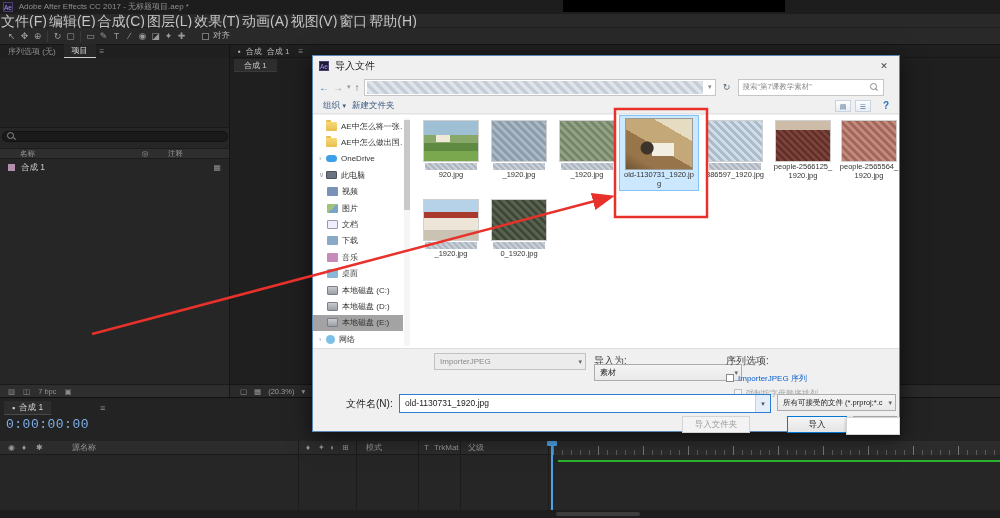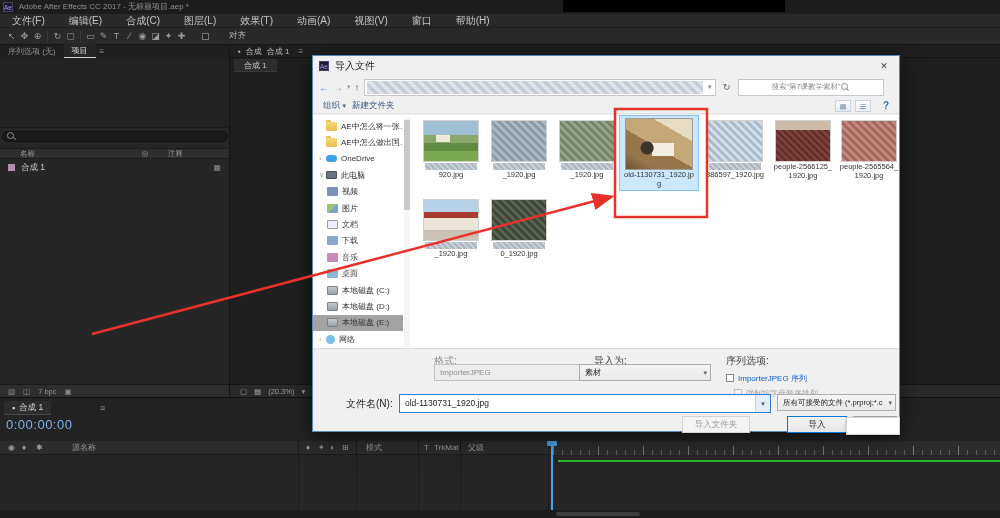--- a/index.html
+++ b/index.html
@@ -5,25 +5,25 @@
   *{margin:0;padding:0;box-sizing:border-box}
   html,body{width:1000px;height:518px;overflow:hidden}
   body{font-family:"Liberation Sans","DejaVu Sans",sans-serif;background:#1a1a1a;position:relative;color:#c8c8c8}
   .abs{position:absolute}
 
   
   #titlebar{left:0;top:0;width:1000px;height:14px;background:#1d1d1d;font-size:8px;color:#8f8f8f;line-height:14px;z-index:1}
   .ae-logo{display:inline-block;width:10px;height:10px;background:#1f1a2e;color:#a893f5;font-size:6.5px;line-height:10px;text-align:center;margin:2px 4px 0 3px;vertical-align:top;border:1px solid #4a3f70}
   #redact-bar{left:563px;top:0;width:222px;height:12px;background:#000;z-index:6}
   #menubar{left:0;top:14px;width:1000px;height:14px;background:#292929;border-bottom:1px solid #1f1f1f;z-index:1;display:flex;align-items:center}
-  .menu-item{font-size:10px;color:#c4c4c4;padding:0 12px;line-height:14px}
+  .menu-item{font-size:14px;color:#c4c4c4;padding:0 1px;line-height:14px}
   #toolbar{left:0;top:28px;width:1000px;height:17px;background:#292929;border-bottom:1px solid #161616;z-index:1;display:flex;align-items:center;padding-left:5px}
   .tool{width:13px;text-align:center;font-size:9px;color:#9b9b9b;line-height:17px}
   .tsep{width:1px;height:11px;background:#3a3a3a;margin:0 3px}
-  .align-group{display:flex;align-items:center;margin-left:14px;gap:20px;font-size:8.5px;color:#b0b0b0}
+  .align-group{display:flex;align-items:center;margin-left:14px;gap:4px;font-size:8.5px;color:#b0b0b0}
   .chk{display:inline-block;width:7px;height:7px;border:1px solid #777;background:#222}
   #workspaces{position:absolute;left:752px;top:28px;height:17px;display:flex;align-items:center;gap:18px;font-size:8.5px}
   .ws{color:#9a9a9a}.ws.active{color:#5b9bd5}
 
   
   #left-panel{left:0;top:45px;width:230px;height:352px;background:#262626;border-right:1px solid #151515;z-index:1}
   .ptabs{position:absolute;left:0;top:0;width:100%;height:13px;background:#1f1f1f;display:flex;align-items:center;font-size:8px}
   .ptab{padding:0 8px;color:#8f8f8f;line-height:13px}
   .ptab.active{color:#dedede;border-bottom:2px solid #cfcfcf;background:#262626}
   .pmenu{color:#8f8f8f;font-size:8px;margin-left:4px}
@@ -43,21 +43,21 @@
   
   #center-panel{left:230px;top:45px;width:770px;height:352px;background:#1f1f1f;z-index:1}
   .ctabs{position:absolute;left:0;top:0;width:100%;height:13px;background:#1f1f1f;border-bottom:1px solid #161616;display:flex;align-items:center;gap:5px;padding-left:8px;font-size:8px;color:#b8b8b8}
   .ctab2{position:absolute;left:4px;top:14px;height:13px;background:#2d2d2d;color:#c8c8c8;font-size:8px;line-height:13px;padding:0 10px;border-bottom:1px solid #3a3a3a}
   .cfooter{position:absolute;left:0;bottom:0;width:100%;height:13px;background:#2a2a2a;border-top:1px solid #161616;display:flex;align-items:center;gap:7px;padding-left:10px;font-size:7.5px;color:#9a9a9a}
 
   
   #timeline{left:0;top:397px;width:1000px;height:121px;background:#232323;border-top:1px solid #111;z-index:1}
   .ttab{position:absolute;left:4px;top:3px;height:14px;background:#2d2d2d;display:flex;align-items:center;gap:4px;padding:0 8px;font-size:8.5px;color:#d5d5d5;border-bottom:1px solid #4a4a4a}
   .tmenu{position:absolute;left:100px;top:5px;color:#8f8f8f;font-size:9px}
-  .timecode{position:absolute;left:6px;top:19px;font-family:Liberation Sans, sans-serif;font-size:13px;color:#7fb0e8;letter-spacing:.5px}
+  .timecode{position:absolute;left:6px;top:19px;font-family:Liberation Mono, monospace;font-size:13px;color:#7fb0e8;letter-spacing:.5px}
   .thead{position:absolute;left:0;top:43px;width:1000px;height:14px;background:#2c2c2c;border-bottom:1px solid #1a1a1a;font-size:8px;color:#9a9a9a}
   .thead span{position:absolute;top:0;line-height:14px}
   .tbody{position:absolute;left:0;top:57px;width:1000px;height:56px;background:#262626}
   .colsep{position:absolute;top:43px;width:1px;height:70px;background:#1c1c1c}
   .ruler{position:absolute;left:553px;top:43px;width:447px;height:14px;background:
     repeating-linear-gradient(90deg,#777 0 1px,rgba(0,0,0,0) 1px 45px) left bottom/100% 9px no-repeat,
     repeating-linear-gradient(90deg,#5a5a5a 0 1px,rgba(0,0,0,0) 1px 9px) left bottom/100% 5px no-repeat,#2c2c2c}
   .greenbar{position:absolute;left:558px;top:62px;width:442px;height:2px;background:#2bb22b}
   .playhead{position:absolute;left:551px;top:43px;width:2px;height:75px;background:#4aa3e8}
   .playhead-handle{position:absolute;left:547px;top:43px;width:10px;height:5px;background:#4aa3e8;border-radius:1px}
@@ -68,21 +68,21 @@
   #dialog{left:312px;top:55px;width:588px;height:377px;background:#f0f0f0;border:1px solid #5a87b8;box-shadow:0 5px 22px rgba(0,0,0,.6);z-index:10;color:#333}
   .dtitle{position:absolute;left:0;top:0;width:100%;height:20px;display:flex;align-items:center}
   .dtitle .ae-logo{margin:0 6px 0 6px}
   .dtitle-text{font-size:10px;color:#222}
   .dclose{position:absolute;right:0;top:0;width:30px;height:20px;text-align:center;line-height:20px;font-size:9px;color:#444}
   .dnav{position:absolute;left:0;top:20px;width:100%;height:22px;display:flex;align-items:center;padding-left:6px;gap:4px}
   .navglyph{font-size:10px}
   .pathbar{position:relative;width:352px;height:17px;background:#fff;border:1px solid #c6c6c6;display:flex;align-items:center}
   .pathmosaic{flex:1;height:13px;margin:0 2px;background:linear-gradient(45deg,#dfe4ea 25%,#c6cdd6 25% 50%,#dfe4ea 50% 75%,#c6cdd6 75%);background-size:10px 10px}
   .refreshbtn{width:14px;text-align:center;font-size:9px;color:#5a6a7a}
-  .dsearch{width:146px;height:17px;background:#fff;border:1px solid #c6c6c6;display:flex;align-items:center;justify-content:center;padding:0 4px;font-size:7.5px;color:#8a8a8a;white-space:nowrap;overflow:hidden}
+  .dsearch{width:146px;height:17px;background:#fff;border:1px solid #c6c6c6;display:flex;align-items:center;justify-content:space-between;padding:0 4px;font-size:7.5px;color:#8a8a8a;white-space:nowrap;overflow:hidden}
   .dtools{position:absolute;left:0;top:42px;width:100%;height:16px;display:flex;align-items:center;padding-left:10px;gap:6px;font-size:8.5px;color:#3b5a82;border-bottom:1px solid #e3e3e3}
   .viewbtn{width:16px;height:12px;border:1px solid #c8d4e2;background:linear-gradient(#fdfdfd,#e8eef5);font-size:7px;color:#5a7a9a;text-align:center;line-height:11px}
   .helpq{color:#2a6fc0;font-weight:bold;font-size:10px;position:absolute;right:10px;top:2px}
   .dmain{position:absolute;left:0;top:59px;width:586px;height:233px;background:#fff}
   .sb{position:absolute;left:0;top:3px;width:90px}
   .sb-item{height:16.4px;display:flex;align-items:center;font-size:8px;color:#333;padding-left:6px;white-space:nowrap;overflow:hidden}
   .sb-item.indent{padding-left:14px}
   .sb-item.selected{background:#a3a3a3}
   .sb-chev{width:7px;color:#999;font-size:7px;flex:none}
   .ico{display:inline-block;width:11px;height:9px;margin-right:4px;flex:none;border-radius:1px}
@@ -399,23 +399,23 @@
       </div>
       <div class="file" style="left:74px;top:82px">
         <div class="thumb th-mz-dark"></div>
         <div class="cap"><div class="blurline"></div><span>0_1920.jpg</span></div>
       </div>
     </div>
   </div>
 
   <div class="dbottom">
     <span class="flabel dim" style="left:121px;top:5px">格式:</span>
-    <div class="combo disabled" style="left:121px;top:15px;width:152px"><span>ImporterJPEG</span><span class="car">▾</span></div>
+    <div class="combo disabled" style="left:121px;top:4px;width:152px"><span>ImporterJPEG</span><span class="car">▾</span></div>
     <span class="flabel" style="left:281px;top:5px">导入为:</span>
-    <div class="combo" style="left:266px;top:15px;width:132px"><span>素材</span><span class="car">▾</span></div>
+    <div class="combo" style="left:281px;top:15px;width:148px"><span>素材</span><span class="car">▾</span></div>
     <span class="flabel" style="left:413px;top:5px">序列选项:</span>
     <span class="abs" style="left:413px;top:18px"><span class="cbx"></span><span class="seqlink">ImporterJPEG 序列</span></span>
     <span class="abs" style="left:421px;top:33px"><span class="cbx dim"></span><span class="seqdim">强制按字母顺序排列</span></span>
 
     <span class="flabel" style="left:33px;top:48px;color:#222">文件名(N):</span>
     <div class="fncombo" style="top:45px"><span>old-1130731_1920.jpg</span><span class="car">▾</span></div>
     <div class="combo" style="left:464px;top:45px;width:119px;font-size:7.5px"><span>所有可接受的文件 (*.prproj;*.c</span><span class="car">▾</span></div>
 
     <div class="btn disabled" style="left:369px;top:67px;width:68px">导入文件夹</div>
     <div class="btn default" style="left:474px;top:67px;width:60px">导入</div>

